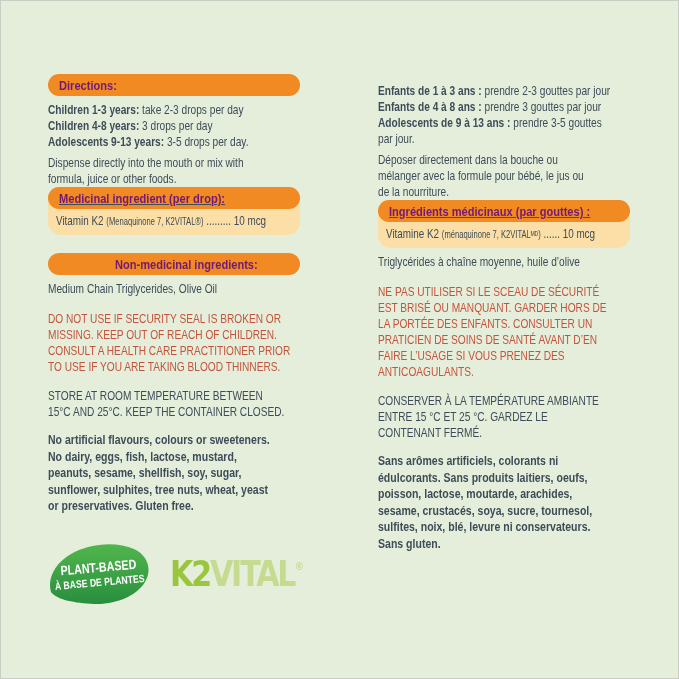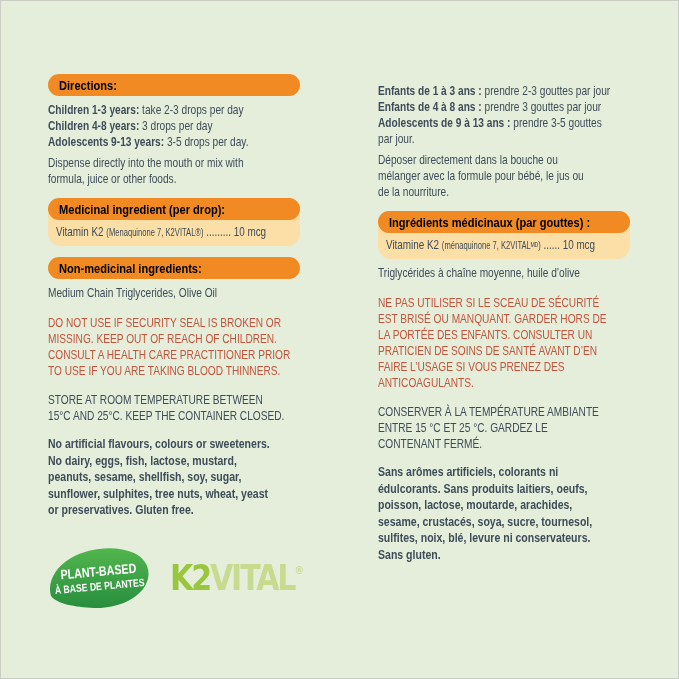--- a/index.html
+++ b/index.html
@@ -9,37 +9,37 @@
     font-family:"Liberation Sans","DejaVu Sans",sans-serif;
     color:#3E4C59;
   }
   .col { position:absolute; width:252px; }
   .col-left  { left:47px;  top:73px; }
   .col-right { left:377px; top:76px; }
 
   .pill {
     background:#F18A22; border-radius:12px; height:22px;
     padding:0 11px; display:flex; align-items:center;
-    color:#000000; font-weight:bold; font-size:13.5px; white-space:nowrap;
+    color:#701a75; font-weight:bold; font-size:13.5px; white-space:nowrap;
   }
   .sq { display:inline-block; transform:scaleX(0.82); transform-origin:0 50%; white-space:nowrap; }
 
   .cond { transform:scaleX(0.78); transform-origin:0 0; width:330px; }
   .multiline { white-space:pre-line; }
 
   .dosage { margin-top:6px; font-size:13px; line-height:16px; }
   .dosage .line b { font-weight:bold; }
   .para { margin-top:5px; font-size:13px; line-height:16px; }
 
-  .ingredient-box { margin-top:11px; background:#FBDFA6; border-radius:13px; padding-bottom:5px; }
+  .ingredient-box { background:#FBDFA6; border-radius:13px; padding-bottom:5px;text-decoration:underline; }
   .vrow { padding:4px 8px 2px; font-size:13px; white-space:nowrap; }
   .vrow .sq { transform:scaleX(0.76); }
   .vdetail { font-size:10px; }
 
-  .pill-mid { margin-top:11px; }
+  .pill-mid { margin-top:18px;justify-content:flex-end; }
   .body-line { margin-top:6px; font-size:13px; line-height:16px; }
   .warn  { margin-top:14px; color:#C4543D; font-size:13px; line-height:16px; }
   .store { margin-top:13px; font-size:13px; line-height:16px; }
   .allerg{ margin-top:12px; font-size:13.5px; line-height:16.5px; font-weight:bold; }
 
   .badges { margin-top:26px; display:flex; align-items:center; gap:20px; }
   .leaf-badge svg { display:block; }
   .leaf-badge text { font-family:"Liberation Sans","DejaVu Sans",sans-serif; }
   .k2logo {
     font-family:"DejaVu Sans","Liberation Sans",sans-serif;

